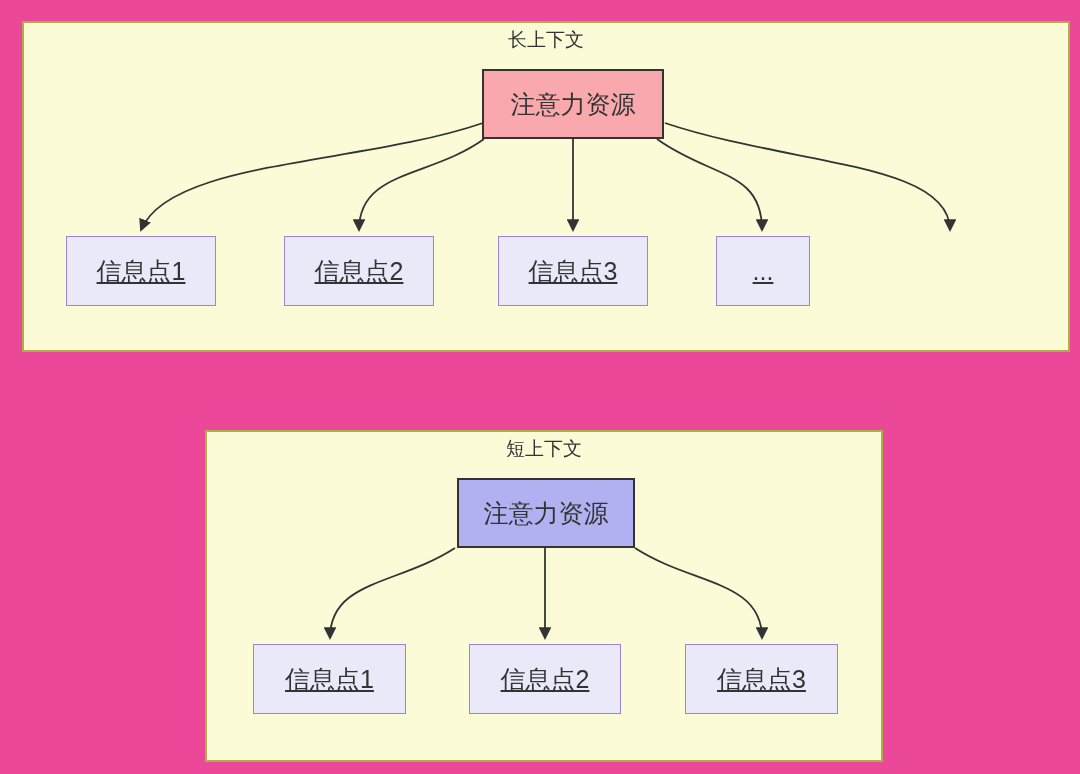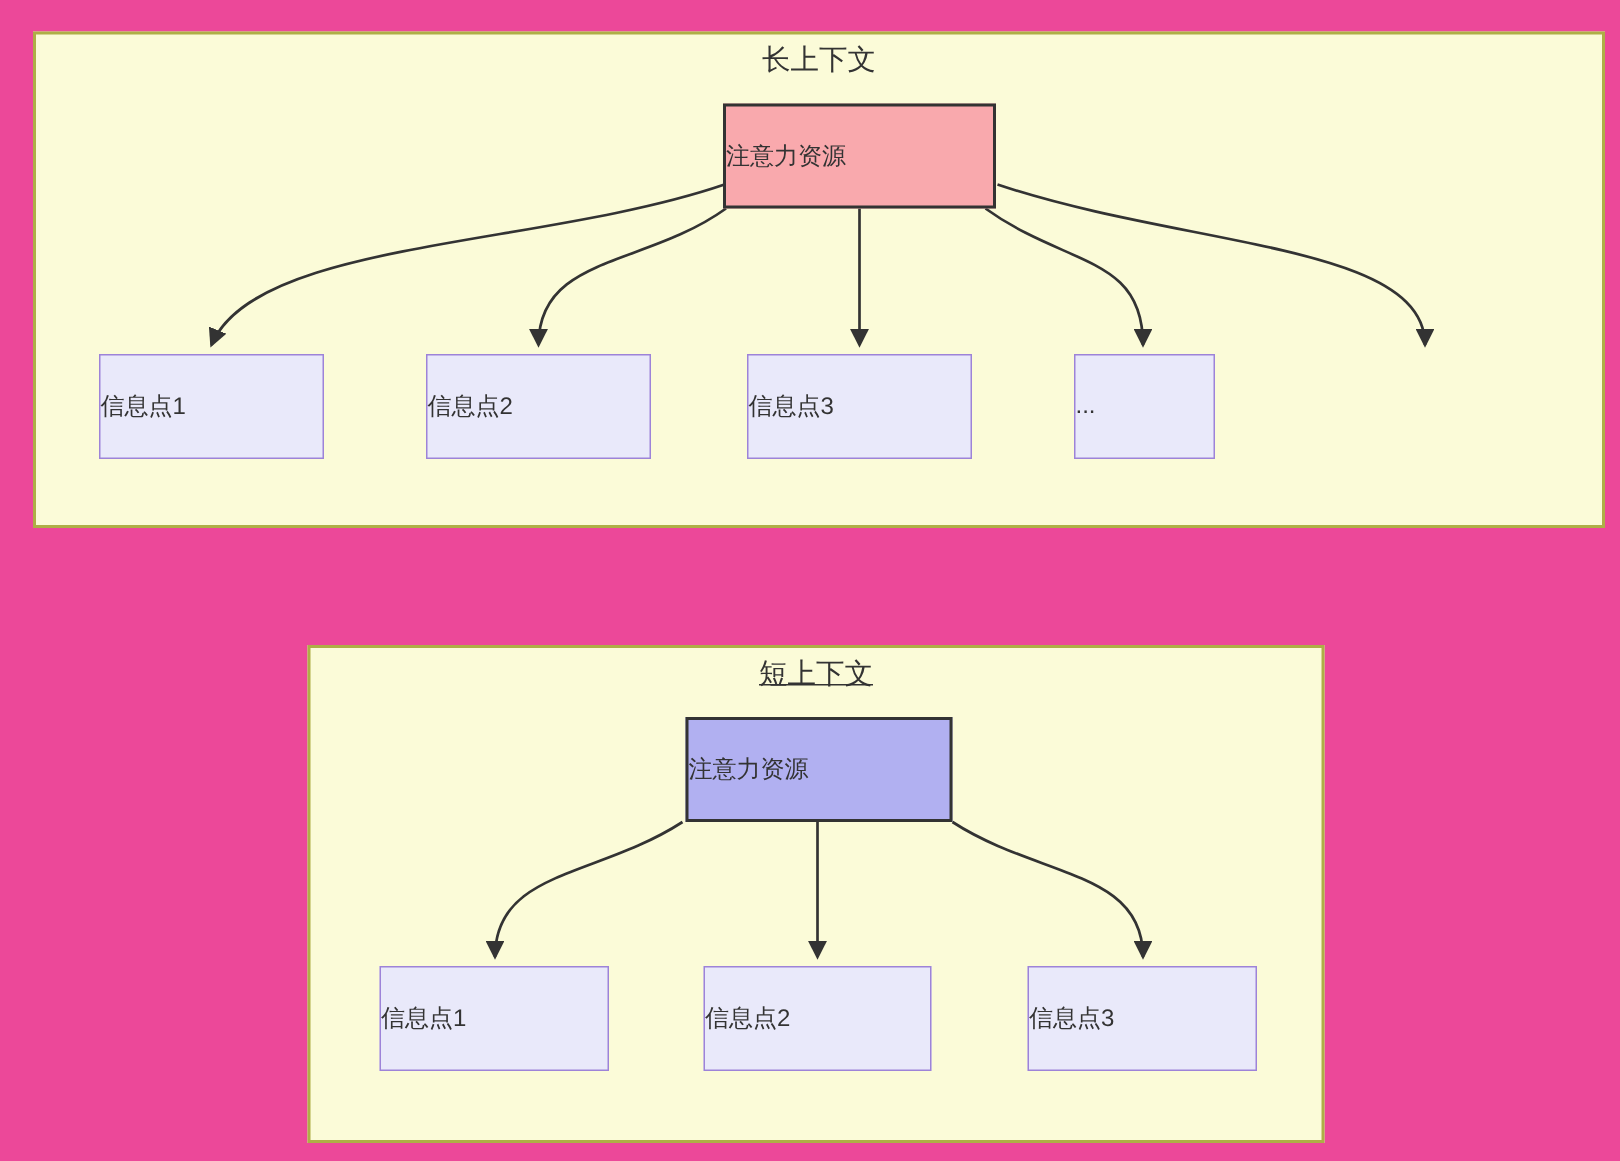--- a/index.html
+++ b/index.html
@@ -27,52 +27,53 @@
     left: 0;
     right: 0;
     text-align: center;
     font-size: 19px;
     color: #333333;
   }
   .node {
     position: absolute;
     display: flex;
     align-items: center;
-    justify-content: flex-start;
+    justify-content: center;
     box-sizing: border-box;
-    font-size: 16px;
+    font-size: 25px;
     color: #333333;
     text-align: center;
   }
   .source-node {
     border: 2.5px solid #333333;
   }
   .source-long { background: #f9a9ad; }
   .source-short { background: #b1b0f1; }
   .target-node {
     background: #e9e9fa;
     border: 1.5px solid #9d83d8;
+    text-decoration: underline;
   }
   #arrows {
     position: absolute;
     left: 0;
     top: 0;
     pointer-events: none;
   }
 </style>
 </head>
 <body>
 
 <div id="canvas">
 
   <div class="panel" style="left:22px; top:21px; width:1048px; height:331px;"></div>
   <div class="panel-title" style="top:27px; left:22px; width:1048px;">长上下文</div>
 
   <div class="panel" style="left:205px; top:430px; width:678px; height:332px;"></div>
-  <div class="panel-title" style="top:436px; left:205px; width:678px;text-decoration:underline;">短上下文</div>
+  <div class="panel-title" style="top:436px; left:205px; width:678px;">短上下文</div>
 
   <svg id="arrows" width="1080" height="774" viewBox="0 0 1080 774">
     <defs>
       <marker id="ah" viewBox="0 0 10 10" refX="8.5" refY="5" markerWidth="7" markerHeight="7" orient="auto-start-reverse">
         <path d="M 0 0 L 10 5 L 0 10 z" fill="#333333"></path>
       </marker>
     </defs>
     <g stroke="#333333" stroke-width="1.8" fill="none">
       <path d="M 483 123 C 360 165, 170 160, 141 230" marker-end="url(#ah)"></path>
       <path d="M 484 139 C 430 178, 359 170, 359 230" marker-end="url(#ah)"></path>

